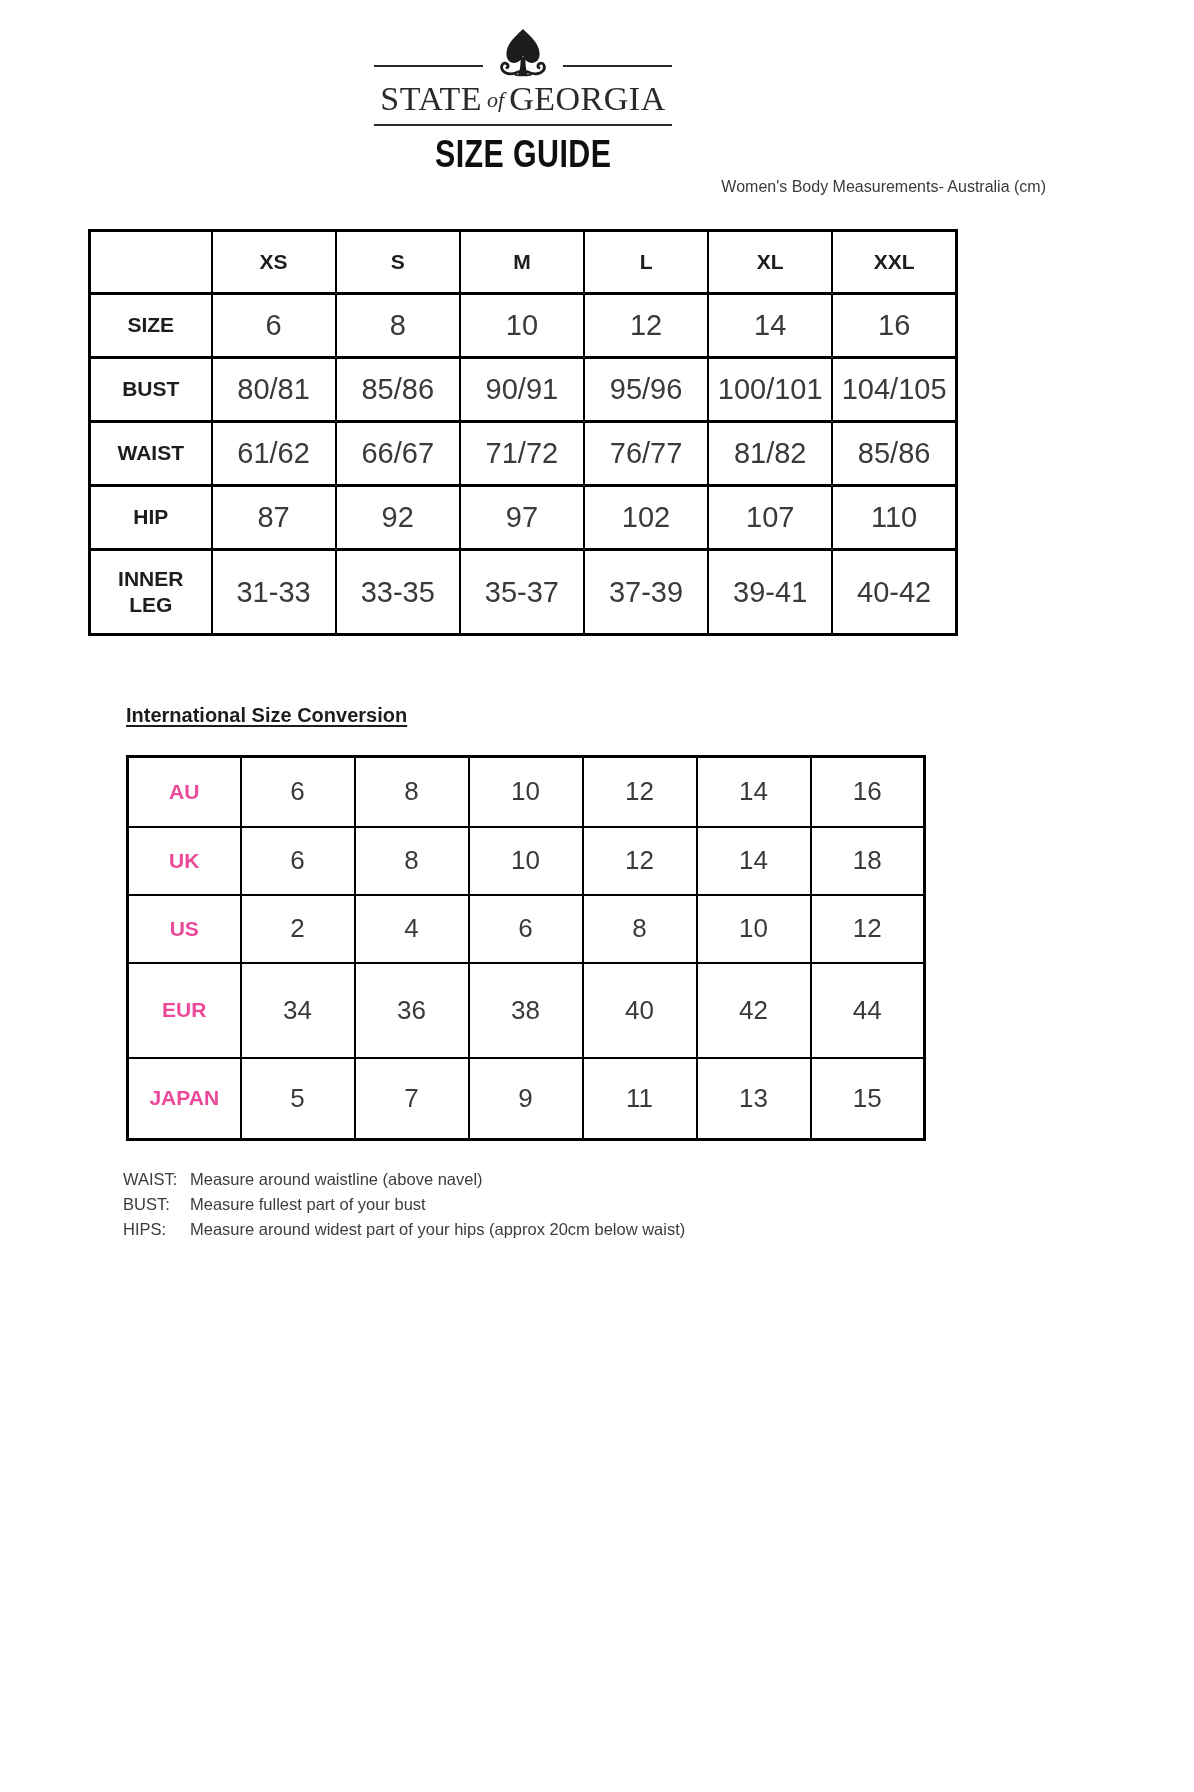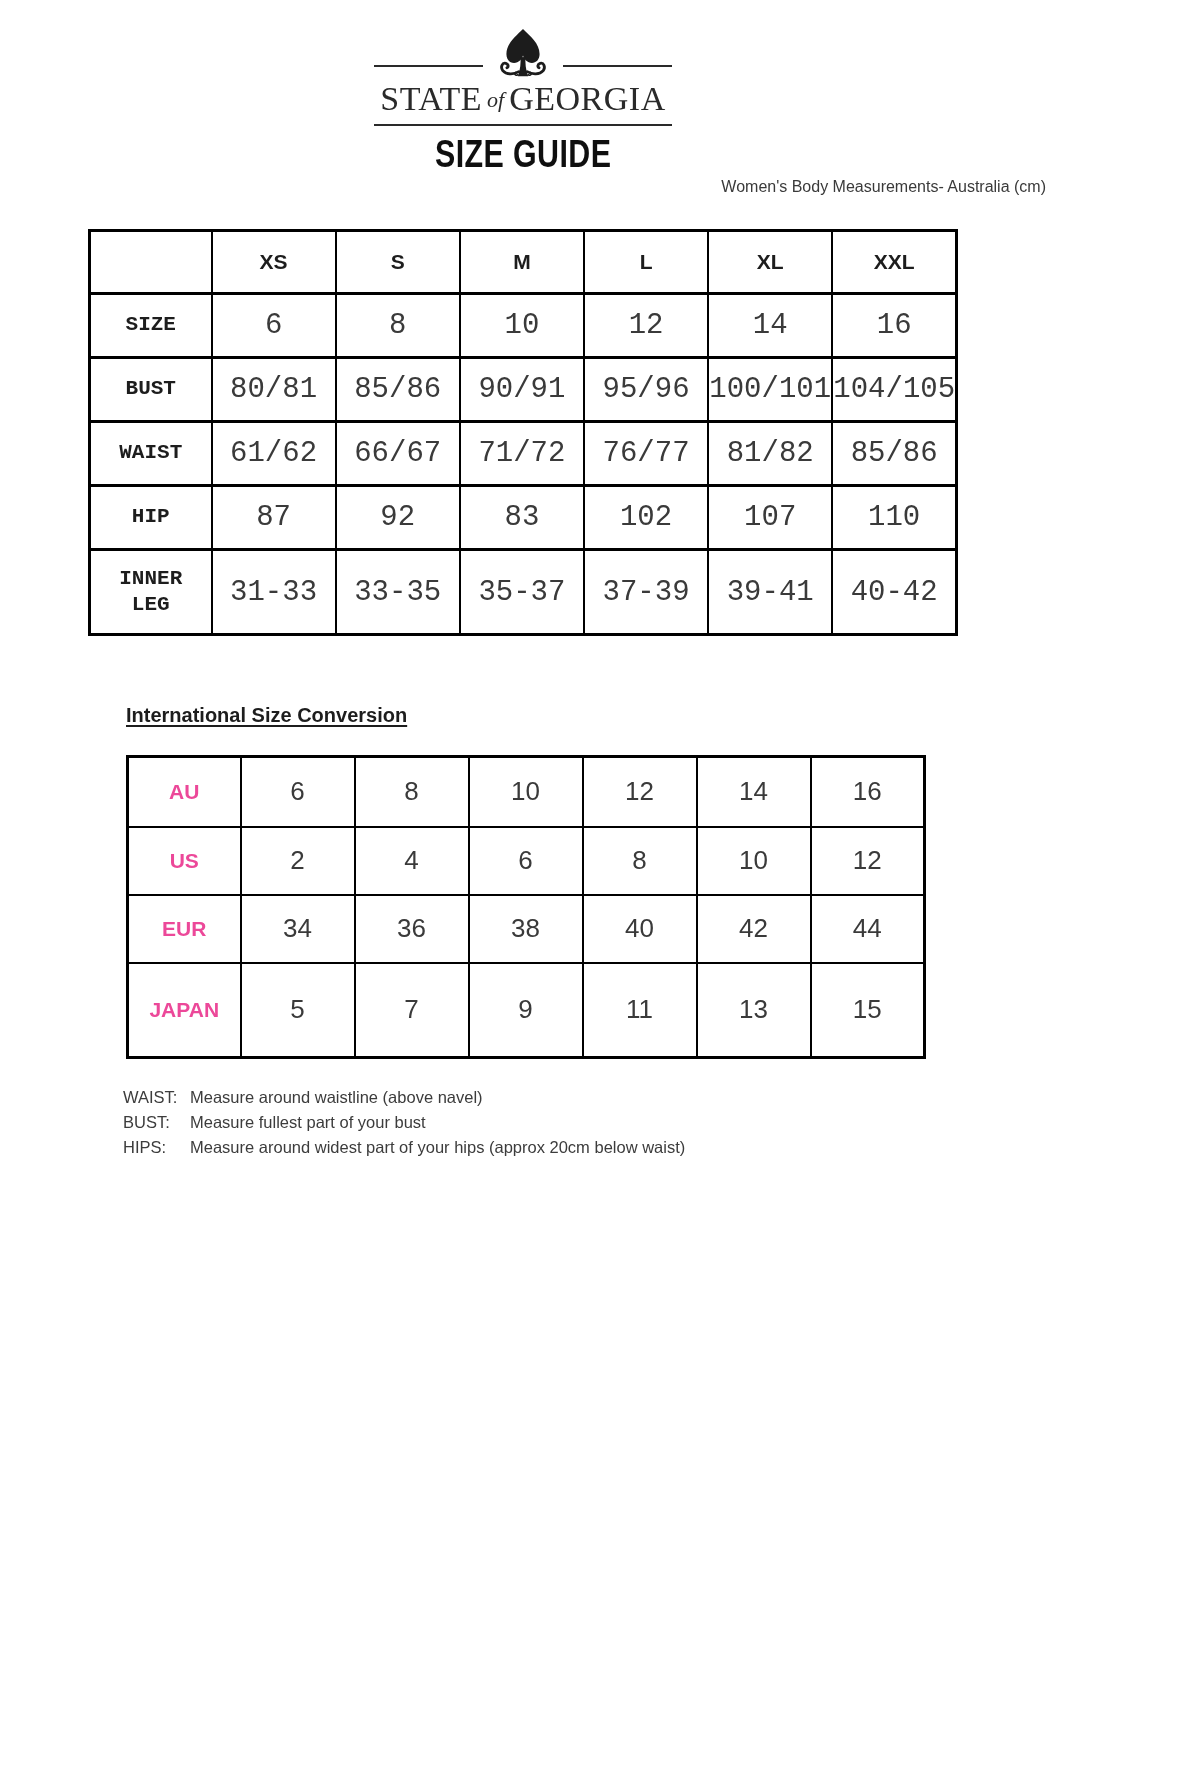--- a/index.html
+++ b/index.html
@@ -45,21 +45,21 @@
 
   
   table { border-collapse:collapse; table-layout:fixed; }
   th, td { text-align:center; vertical-align:middle; padding:0; }
 
   .measurement { width:870px; margin:33px 0 0 88px; border:3px solid #000; }
   .measurement th, .measurement td {
     border:2px solid #000; border-top-width:3px; border-bottom-width:3px;
   }
   .measurement thead tr { height:63px; }
-  .measurement tbody tr { height:64px;font-family:Liberation Mono, monospace; }
+  .measurement tbody tr { height:64px; }
   .measurement tbody tr:last-child { height:85px; }
   .measurement th { font-size:21px; font-weight:700; color:#1d1d1d; }
   .measurement td { font-size:29px; font-weight:400; color:#3a3a3a; }
   .measurement .row-label-span { display:inline-block; max-width:86px; line-height:1.25; }
 
   .conversion { width:800px; margin:28px 0 0 126px; border:3px solid #000; }
   .conversion th, .conversion td { border:2px solid #000; }
   .conversion tbody tr:nth-child(1) { height:70px; }
   .conversion tbody tr:nth-child(2) { height:68px; }
   .conversion tbody tr:nth-child(3) { height:68px; }
@@ -161,21 +161,21 @@
             <td>66/67</td>
             <td>71/72</td>
             <td>76/77</td>
             <td>81/82</td>
             <td>85/86</td>
           </tr>
           <tr>
             <th><span class="row-label-span">HIP</span></th>
             <td>87</td>
             <td>92</td>
-            <td>83</td>
+            <td>97</td>
             <td>102</td>
             <td>107</td>
             <td>110</td>
           </tr>
           <tr>
             <th><span class="row-label-span">INNER LEG</span></th>
             <td>31-33</td>
             <td>33-35</td>
             <td>35-37</td>
             <td>37-39</td>
@@ -199,20 +199,29 @@
       </colgroup>
       <tbody>
           <tr>
             <th>AU</th>
             <td>6</td>
             <td>8</td>
             <td>10</td>
             <td>12</td>
             <td>14</td>
             <td>16</td>
+          </tr>
+          <tr>
+            <th>UK</th>
+            <td>6</td>
+            <td>8</td>
+            <td>10</td>
+            <td>12</td>
+            <td>14</td>
+            <td>18</td>
           </tr>
           <tr>
             <th>US</th>
             <td>2</td>
             <td>4</td>
             <td>6</td>
             <td>8</td>
             <td>10</td>
             <td>12</td>
           </tr>

